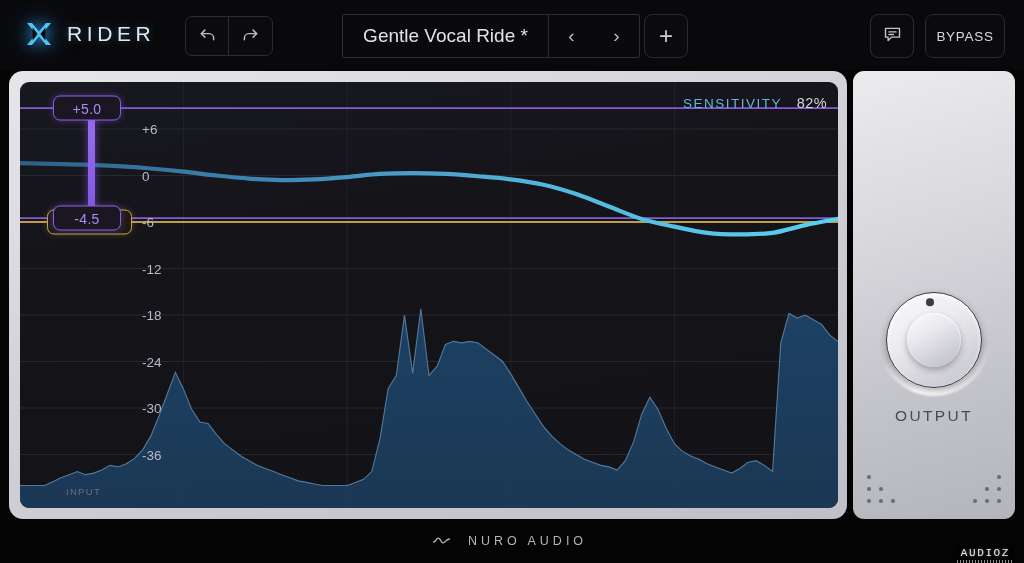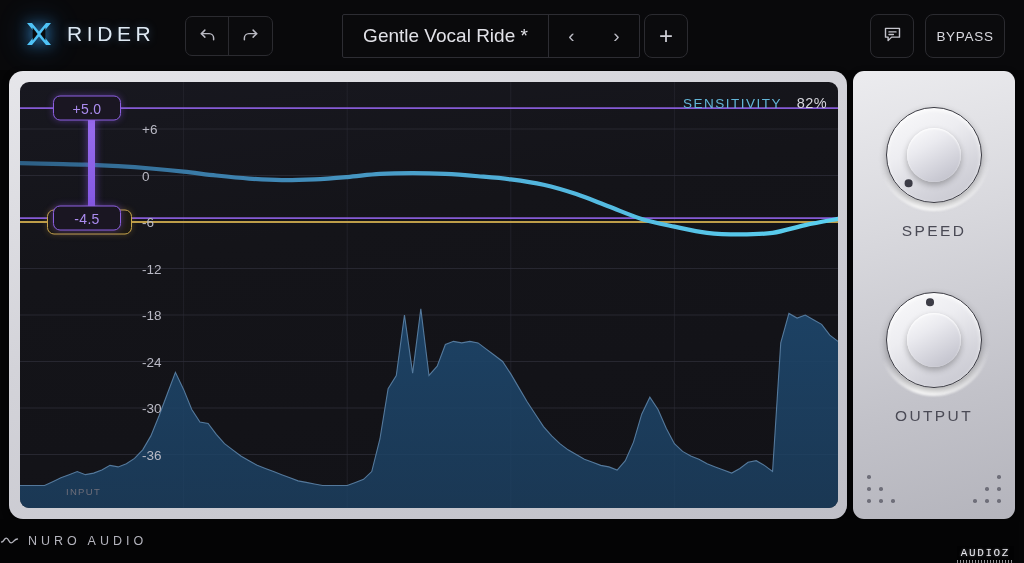--- a/index.html
+++ b/index.html
@@ -221,22 +221,22 @@
   .grip span {
     position: absolute; width: 3.6px; height: 3.6px;
     border-radius: 50%; background: #6e6e79;
   }
 
   
   #footer {
     position: absolute; left: 0; bottom: 0;
     width: 1019px; height: 44px;
     background: #040405;
-    display: flex; align-items: center; 
-    gap: 9px;
+    display: flex; align-items: center; justify-content: center;
+    gap: 17px;
   }
   #brand-text {
     color: #b4b4bd; font-size: 12.5px; letter-spacing: 4px;
   }
   #watermark {
     position: absolute; right: 10px; bottom: 3px;
     color: #e8e8ee; font-size: 11px; letter-spacing: 1.6px;
     font-family: "Liberation Mono", monospace;
     background: rgba(0,0,0,.35);
     padding: 1px 4px;
@@ -364,29 +364,20 @@
       <div id="badges">
           <div class="badge purple" style="top: 26.075px; left: 33px; width: 68px;">+5.0</div>
           <div class="badge gold" style="top: 140px; left: 27px; width: 85px;">-6.0 dB</div>
           <div class="badge purple" style="top: 136.125px; left: 33px; width: 68px;">-4.5</div>
         </div>
     </div>
   </div>
 
   <div id="side-panel">
 
-    <div class="knob-block" style="top:28px;">
-      <div class="knob">
-        <div class="knob-ring"></div>
-        <div class="knob-body"></div>
-        <div class="knob-cap"></div>
-        <div class="knob-dot" style="transform: translate(-25.4px, 28.2px);"></div>
-      </div>
-      <div class="knob-label">SPEED</div>
-    </div>
 
     <div class="knob-block" style="top:213px;">
       <div class="knob">
         <div class="knob-ring"></div>
         <div class="knob-body"></div>
         <div class="knob-cap"></div>
         <div class="knob-dot" style="transform: translate(-4px, -37.8px);"></div>
       </div>
       <div class="knob-label">OUTPUT</div>
     </div>

